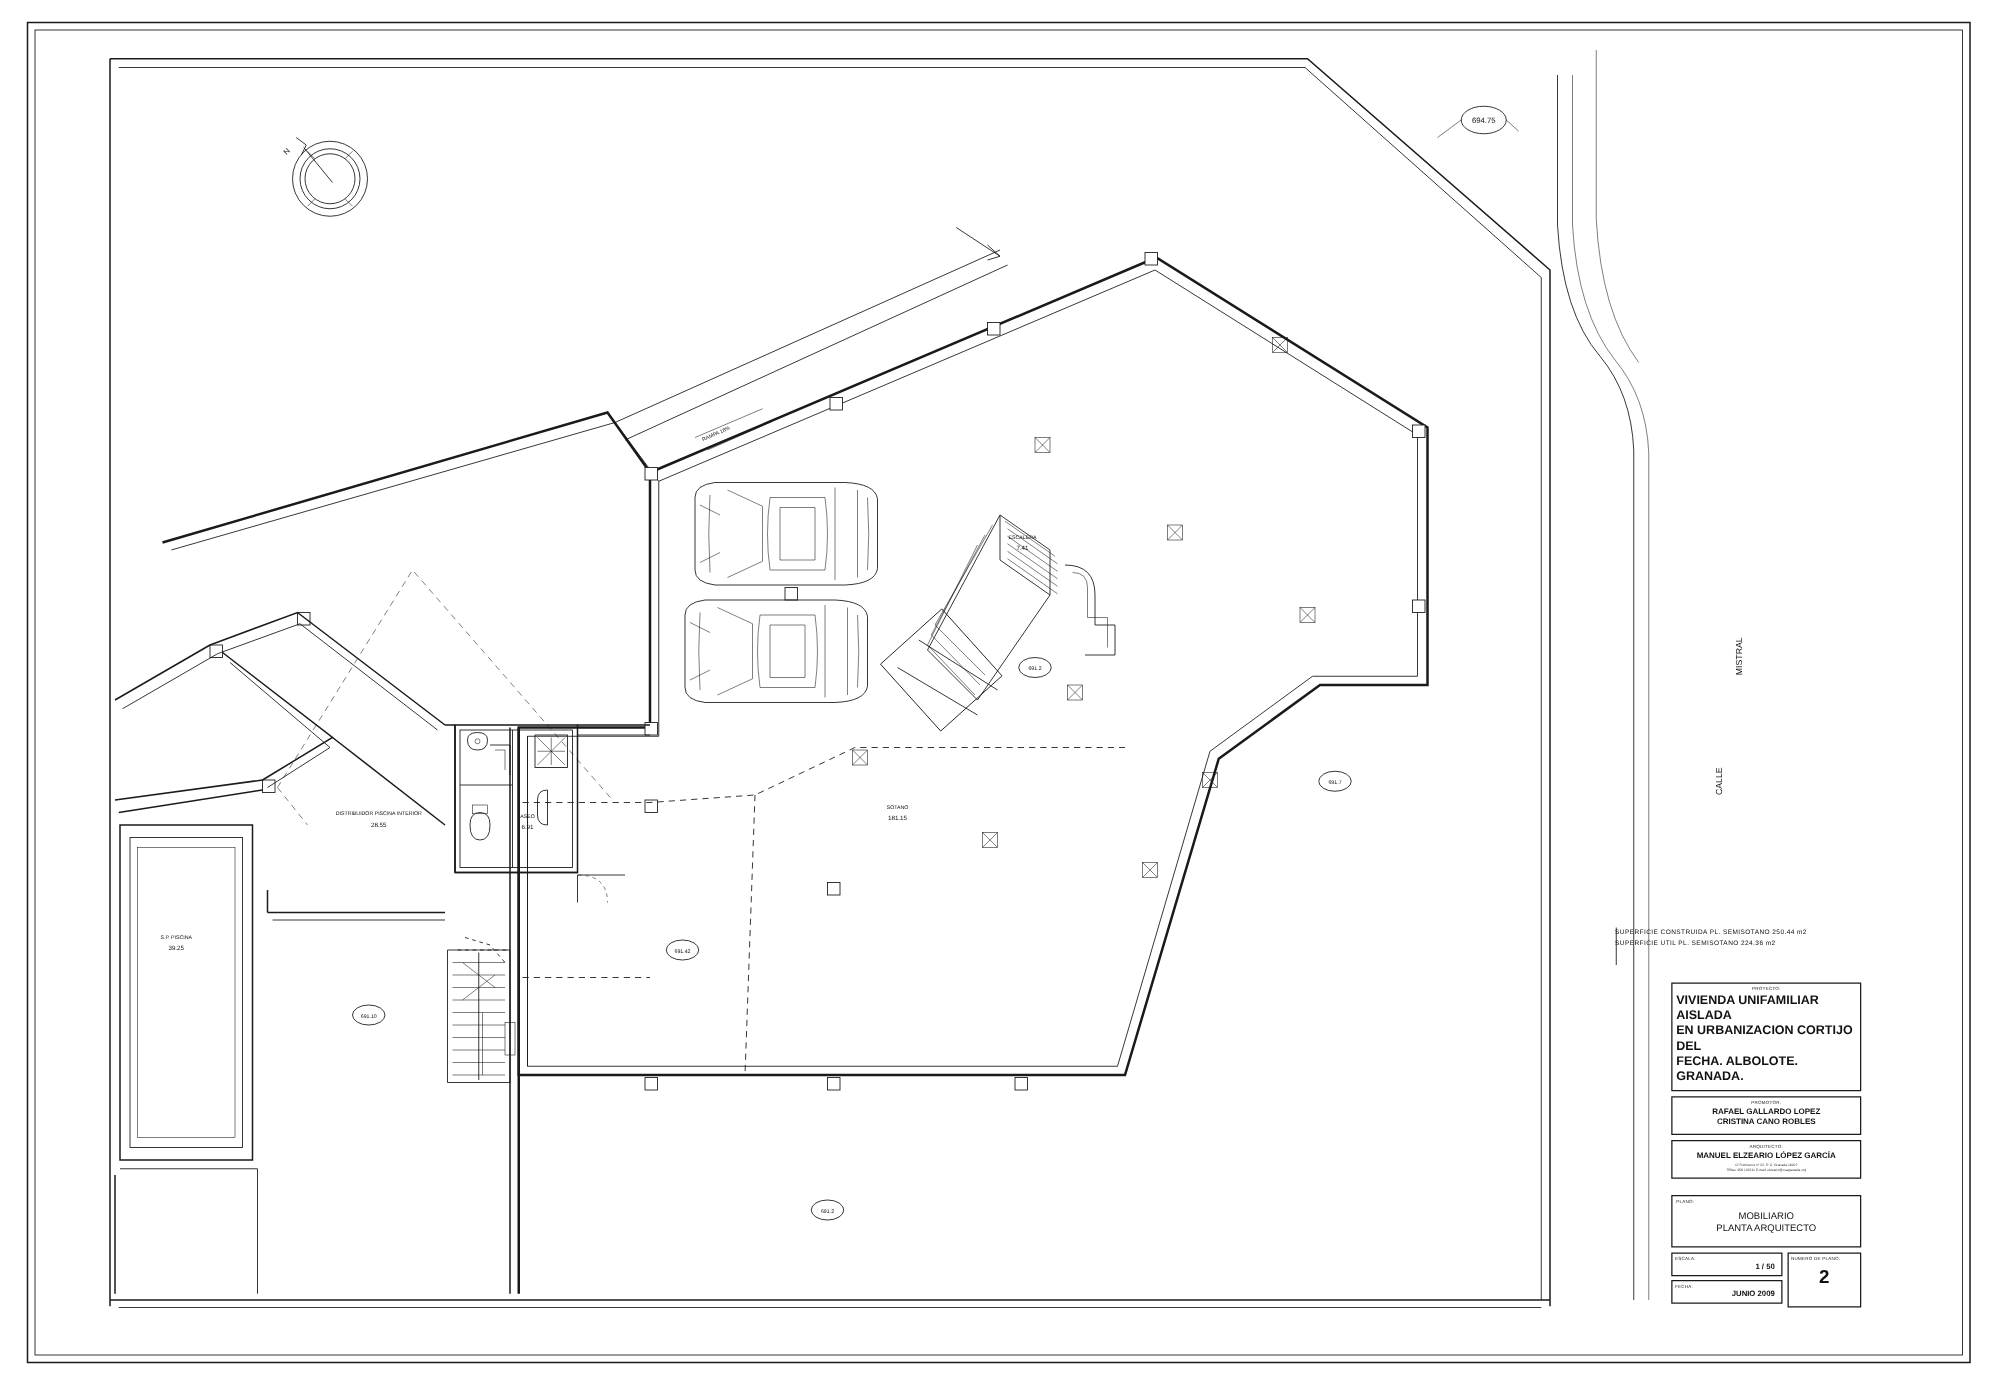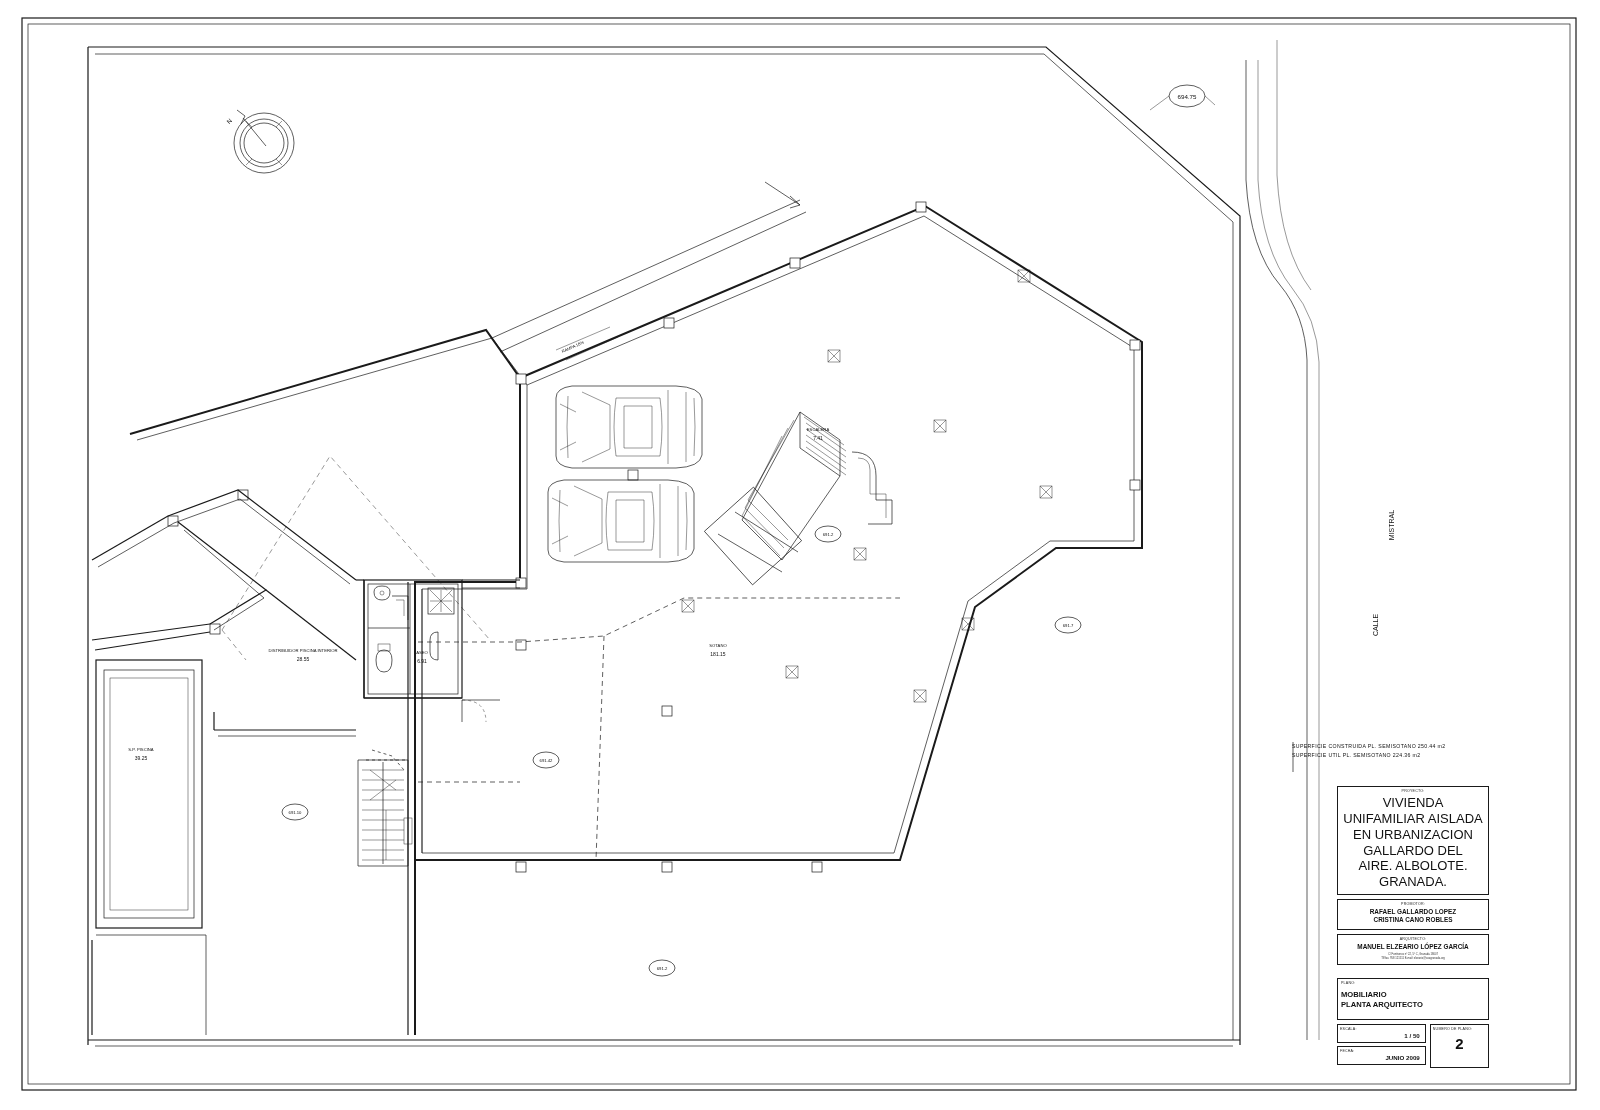--- a/index.html
+++ b/index.html
@@ -69,42 +69,41 @@
     text-transform: uppercase;
   }
   .tb-cap-l {
     font-size: 3.6px;
     letter-spacing: 0.2px;
     text-align: left;
     color: #222;
     text-transform: uppercase;
   }
   .tb-main {
-    font-size: 13px;
-    font-weight: normal;
-    text-align: center;
+    font-size: 10px;
+    font-weight: bold;
     line-height: 1.22;
   }
   .tb-sub {
     font-size: 6.4px;
     font-weight: bold;
     text-align: center;
     line-height: 1.3;
   }
   .tb-tiny {
     font-size: 2.7px;
     text-align: center;
     line-height: 1.35;
     color: #333;
     margin-top: 2px;
   }
   .tb-plan {
     font-size: 7.6px;
-    font-weight: bold;
-    text-align: left;
+    font-weight: normal;
+    text-align: center;
     line-height: 1.25;
     padding: 5px 0 6px 0;
   }
   .tb-row {
     display: flex;
     gap: 4px;
   }
   .tb-left-col { width: 60%; }
   .tb-right-col { width: 40%; }
   .tb-val {
@@ -462,22 +461,22 @@
     <div>SUPERFICIE CONSTRUIDA PL. SEMISOTANO 250.44 m2</div>
     <div>SUPERFICIE UTIL PL. SEMISOTANO 224.36 m2</div>
   </div>
 
   <div id="titleblock">
 
     <div class="tb-box">
       <div class="tb-cap">PROYECTO:</div>
       <div class="tb-main">
         <div>VIVIENDA UNIFAMILIAR AISLADA</div>
-        <div>EN URBANIZACION GALLARDO DEL</div>
-        <div>AIRE. ALBOLOTE. GRANADA.</div>
+        <div>EN URBANIZACION CORTIJO DEL</div>
+        <div>FECHA. ALBOLOTE. GRANADA.</div>
       </div>
     </div>
 
     <div class="tb-box">
       <div class="tb-cap">PROMOTOR:</div>
       <div class="tb-sub">
         <div>RAFAEL GALLARDO LOPEZ</div>
         <div>CRISTINA CANO ROBLES</div>
       </div>
     </div>

